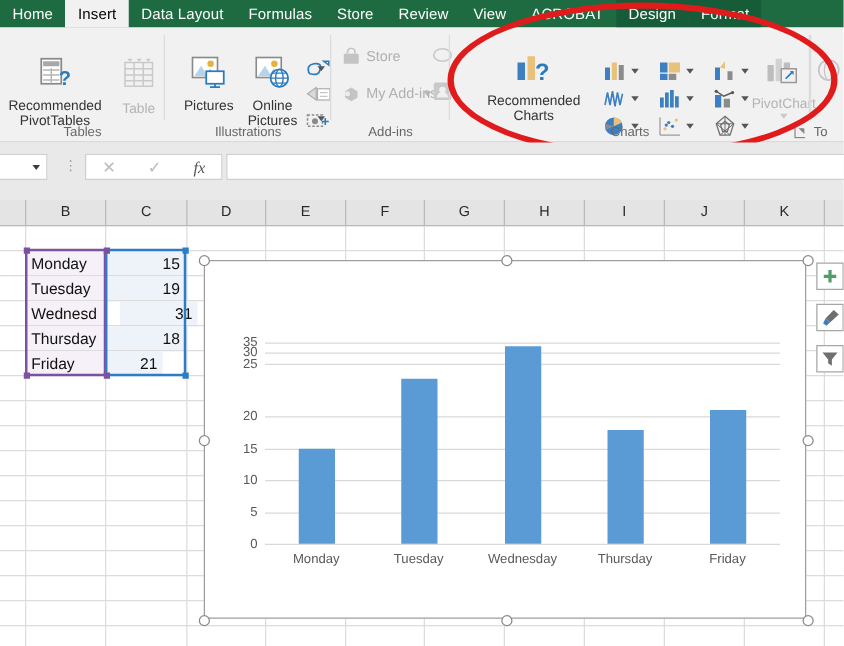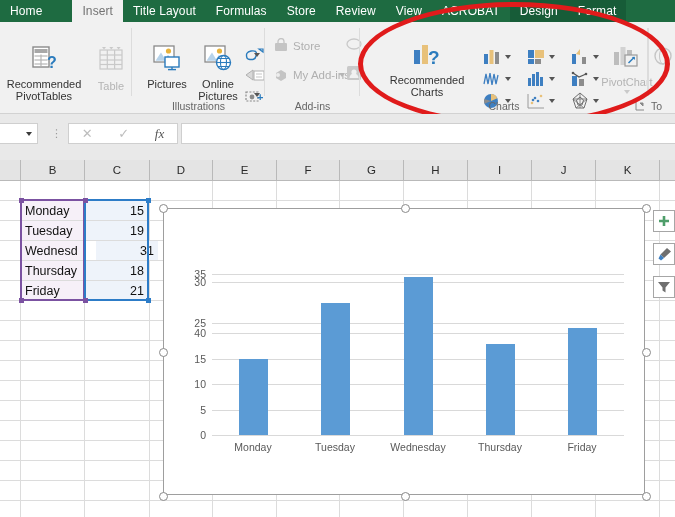--- a/index.html
+++ b/index.html
@@ -15,21 +15,21 @@
   
   .tabbar {
     position: absolute; top: 0; left: 0; width: 675px; height: 22px;
     background: #1e6b41; display: flex; align-items: stretch;
   }
   .tab {
     display: flex; align-items: center; justify-content: center;
     padding: 0 10px; color: #ffffff; font-size: 12px; white-space: nowrap;
     letter-spacing: .1px;
   }
-  .tab.active { background: #f1f1f1; color: #737373; margin-left: 20px; }
+  .tab.active { background: #f1f1f1; color: #000000; }
   .tab.ctx { background: #175c38; }
 
   
   .ribbon {
     position: absolute; top: 22px; left: 0; width: 675px; height: 92px;
     background: #f1f1f1; border-bottom: 1px solid #d2d2d2;
   }
   .grp { position: absolute; top: 0; height: 92px; }
   .grp-label {
     position: absolute; bottom: 2px; left: 0; width: 100%;
@@ -149,21 +149,21 @@
 <div id="app">
 
   <div class="tabbar">
     <div class="tab">
         <span>Home</span>
       </div>
     <div class="tab active">
         <span>Insert</span>
       </div>
     <div class="tab">
-        <span>Title Layout</span>
+        <span>Data Layout</span>
       </div>
     <div class="tab">
         <span>Formulas</span>
       </div>
     <div class="tab">
         <span>Store</span>
       </div>
     <div class="tab">
         <span>Review</span>
       </div>
@@ -212,20 +212,21 @@
             </g>
             <g fill="#c9c9c9">
               <polygon points="6,3 10,3 8,5.6"></polygon>
                 <polygon points="13.3,3 17.3,3 15.3,5.6"></polygon>
                 <polygon points="20.6,3 24.6,3 22.6,5.6"></polygon>
             </g>
           </svg>
         </span>
         <span class="lbl">Table</span>
       </div>
+      <div class="grp-label">Tables</div>
       <div class="grp-sep" style="right:0;"></div>
     </div>
 
     <div class="grp" style="left:132px;width:133px;">
       <div class="bigbtn" style="left:9px;top:22px;width:52px;">
         <span class="icn">
           <svg width="30" height="28" viewBox="0 0 30 28">
             <rect x="2" y="2" width="20" height="16" fill="#fff" stroke="#8a8a8a" stroke-width="1.3"></rect>
             <circle cx="16.5" cy="7" r="2.6" fill="#e8b33c"></circle>
             <polygon points="3.5,16.7 9,8.5 14,16.7" fill="#b7d3ea"></polygon>
@@ -552,21 +553,21 @@
       </div>
     <div class="cellC" style="left:86px;top:61px;width:62px;height:19px;">
         <span>19</span>
       </div>
     <div class="cellC" style="left:96px;top:81px;width:62px;height:19px;">
         <span>31</span>
       </div>
     <div class="cellC" style="left:86px;top:101px;width:62px;height:19px;text-align:center;">
         <span>18</span>
       </div>
-    <div class="cellC" style="left:86px;top:121px;width:62px;height:19px;">
+    <div class="cellC" style="left:86px;top:121px;width:44px;height:19px;">
         <span>21</span>
       </div>
 
     <div class="selB" style="left:20px;top:39px;width:65px;height:102px;"></div>
     <div class="selC" style="left:84px;top:39px;width:65px;height:102px;"></div>
     <div class="hdl" style="left:19px;top:38px;background:#7b52a1;"></div>
     <div class="hdl" style="left:83px;top:38px;background:#7b52a1;"></div>
     <div class="hdl" style="left:146px;top:38px;background:#2d7cc7;"></div>
     <div class="hdl" style="left:19px;top:138px;background:#7b52a1;"></div>
     <div class="hdl" style="left:83px;top:138px;background:#7b52a1;"></div>
@@ -582,23 +583,23 @@
       <div class="gl" style="top:152.6px;">
           <span class="ytick">5</span>
         </div>
       <div class="gl" style="top:127.1px;text-decoration:underline;">
           <span class="ytick">10</span>
         </div>
       <div class="gl" style="top:101.7px;">
           <span class="ytick">15</span>
         </div>
       <div class="gl" style="top:76.3px;">
-          <span class="ytick">40</span>
-        </div>
-      <div class="gl" style="top:66px;">
+          <span class="ytick">20</span>
+        </div>
+      <div class="gl" style="top:34px;">
           <span class="ytick">25</span>
         </div>
       <div class="gl" style="top:25.4px;">
           <span class="ytick">30</span>
         </div>
       <div class="gl" style="top:17px;">
           <span class="ytick">35</span>
         </div>
 
       <div class="bar" style="left:27px;width:29px;height:76.3px;"></div>

